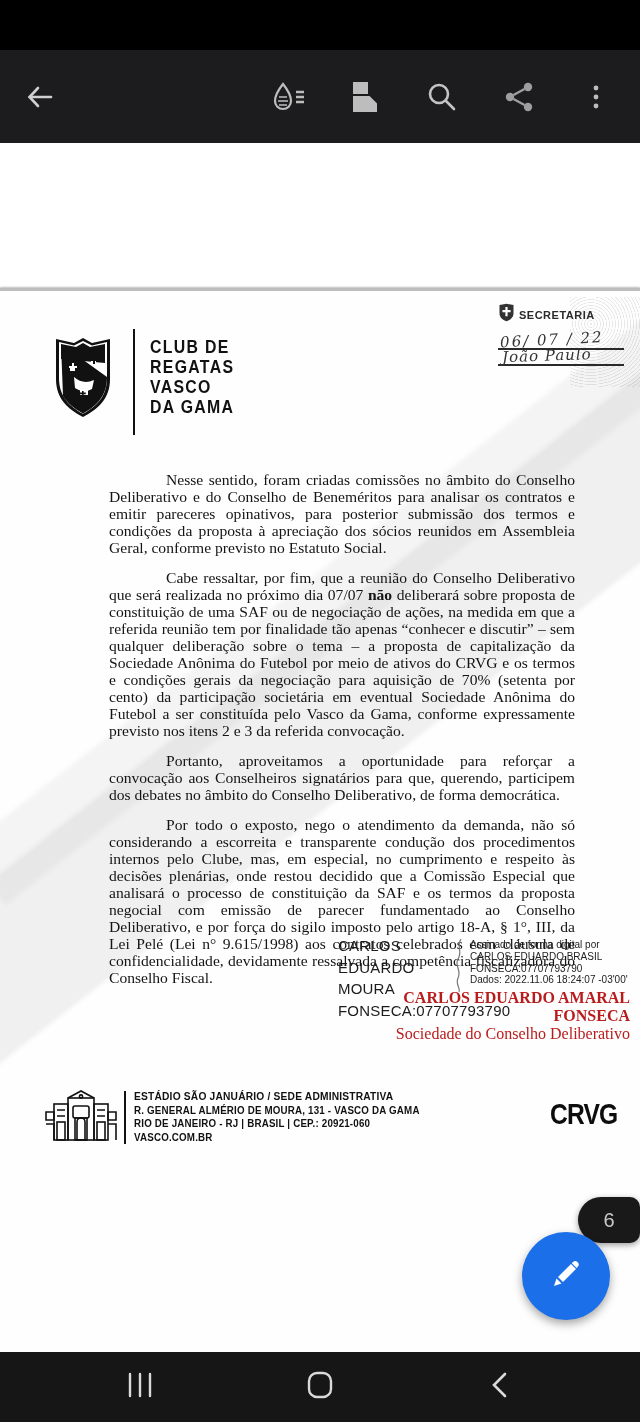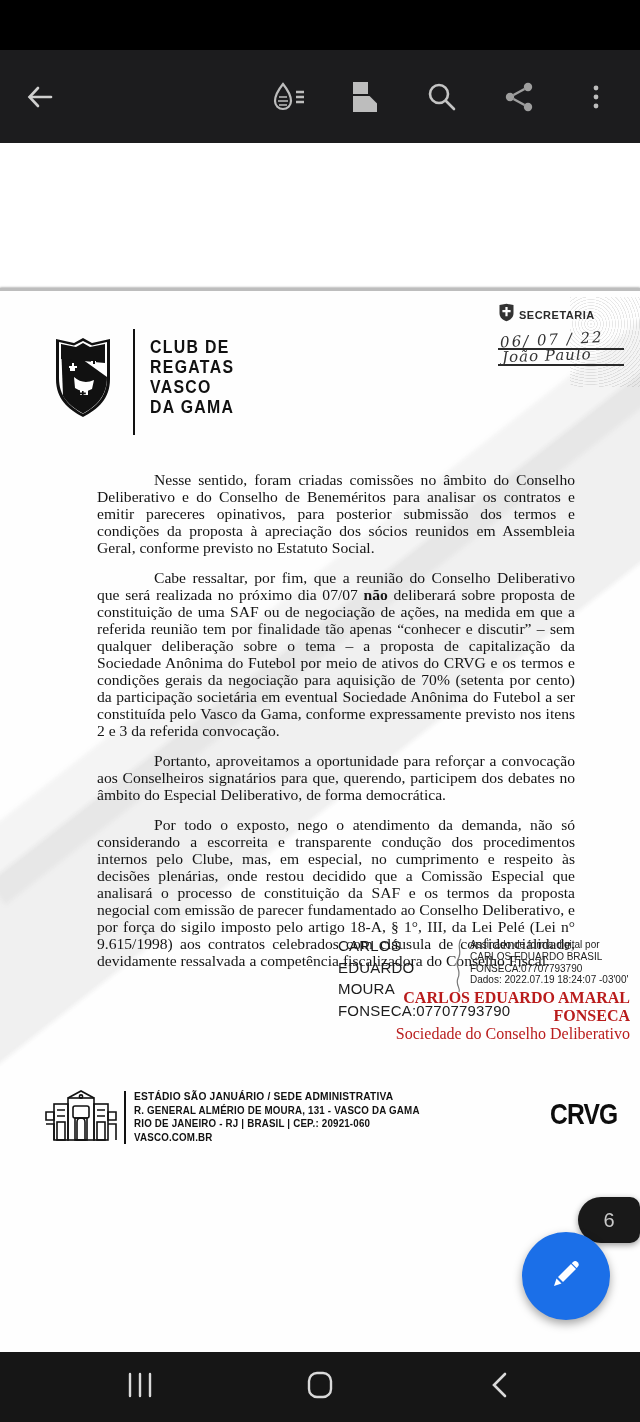--- a/index.html
+++ b/index.html
@@ -34,21 +34,21 @@
   #stamp{left:498px;top:12px;width:132px;color:#222;}
   #stamp-header{display:flex;align-items:center;gap:4px;}
   #stamp-label{font-weight:bold;font-size:11px;letter-spacing:.5px;color:#2a2a2a;}
   .handwriting{font-family:"DejaVu Serif",serif;font-style:italic;color:#333;}
   #stamp-date{font-size:15px;transform:rotate(-3deg);margin:4px 0 0 2px;letter-spacing:2px;}
   .stamp-line{height:0;border-bottom:2px solid #2a2a2a;width:126px;}
   #stamp-signature{font-size:15px;transform:rotate(-2deg);margin:-4px 0 0 4px;letter-spacing:1px;}
 
   
   #paragraphs{left:97px;top:180px;width:478px;font-family:"Liberation Serif",serif;font-size:15.6px;line-height:17px;color:#141414;text-align:justify;}
-  #paragraphs p{margin:0 0 13px 0;text-indent:57px;}
+  #paragraphs p{margin:0 0 13px 12px;text-indent:57px;}
   #paragraphs .bold{font-weight:bold;}
 
   
   #digi-subject{left:338px;top:644px;width:140px;font-size:15px;line-height:21.5px;color:#1c1c1c;font-weight:500;letter-spacing:.2px;}
   #digi-squiggle{left:452px;top:646px;}
   #digi-details{left:470px;top:648px;width:165px;font-size:10px;line-height:11.8px;color:#222;}
   #signatory{left:330px;top:698px;width:300px;text-align:right;font-family:"Liberation Serif",serif;font-size:16px;line-height:18px;color:#b91c1c;}
   #signatory div:first-child{font-weight:bold;}
 
   
@@ -188,39 +188,39 @@
     </div>
     <div class="handwriting" id="stamp-date">06/ 07 / 22</div>
     <div class="stamp-line"></div>
     <div class="handwriting" id="stamp-signature">João Paulo</div>
     <div class="stamp-line"></div>
   </div>
 
   <div class="abs" id="paragraphs">
       <p><span>Nesse sentido, foram criadas comissões no âmbito do Conselho Deliberativo e do Conselho de Beneméritos para analisar os contratos e emitir pareceres opinativos, para posterior submissão dos termos e condições da proposta à apreciação dos sócios reunidos em Assembleia Geral, conforme previsto no Estatuto Social.</span></p>
       <p><span>Cabe ressaltar, por fim, que a reunião do Conselho Deliberativo que será realizada no próximo dia 07/07 </span><span class="bold">não</span><span> deliberará sobre proposta de constituição de uma SAF ou de negociação de ações, na medida em que a referida reunião tem por finalidade tão apenas “conhecer e discutir” – sem qualquer deliberação sobre o tema – a proposta de capitalização da Sociedade Anônima do Futebol por meio de ativos do CRVG e os termos e condições gerais da negociação para aquisição de 70% (setenta por cento) da participação societária em eventual Sociedade Anônima do Futebol a ser constituída pelo Vasco da Gama, conforme expressamente previsto nos itens 2 e 3 da referida convocação.</span></p>
-      <p><span>Portanto, aproveitamos a oportunidade para reforçar a convocação aos Conselheiros signatários para que, querendo, participem dos debates no âmbito do Especial Deliberativo, de forma democrática.</span></p>
+      <p><span>Portanto, aproveitamos a oportunidade para reforçar a convocação aos Conselheiros signatários para que, querendo, participem dos debates no âmbito do Conselho Deliberativo, de forma democrática.</span></p>
       <p><span>Por todo o exposto, nego o atendimento da demanda, não só considerando a escorreita e transparente condução dos procedimentos internos pelo Clube, mas, em especial, no cumprimento e respeito às decisões plenárias, onde restou decidido que a Comissão Especial que analisará o processo de constituição da SAF e os termos da proposta negocial com emissão de parecer fundamentado ao Conselho Deliberativo, e por força do sigilo imposto pelo artigo 18-A, § 1°, III, da Lei Pelé (Lei n° 9.615/1998) aos contratos celebrados com cláusula de confidencialidade, devidamente ressalvada a competência fiscalizadora do Conselho Fiscal.</span></p>
     </div>
 
   <div class="abs" id="digi-subject">
       <div>CARLOS EDUARDO</div>
       <div>MOURA</div>
       <div>FONSECA:07707793790</div>
     </div>
   <span class="abs" id="digi-squiggle">
     <svg width="14" height="56" viewBox="0 0 14 56">
         <path d="M9 2 C4 10 11 14 6 22 C2 29 10 33 6 41 C3 48 9 51 7 55" stroke="#777" stroke-width="1.2" fill="none"></path>
       </svg>
   </span>
   <div class="abs" id="digi-details">
       <div>Assinado de forma digital por</div>
       <div>CARLOS EDUARDO BRASIL</div>
       <div>FONSECA:07707793790</div>
-      <div>Dados: 2022.07.19 18:24:07 -03'00'</div>
+      <div>Dados: 2022.11.06 18:24:07 -03'00'</div>
     </div>
 
   <div class="abs" id="signatory">
       <div>CARLOS EDUARDO AMARAL FONSECA</div>
       <div>Sociedade do Conselho Deliberativo</div>
     </div>
 
   <span class="abs" id="footer-icon">
     <svg width="74" height="56" viewBox="0 0 74 56">
         <g stroke="#111" stroke-width="1.6" fill="none">

